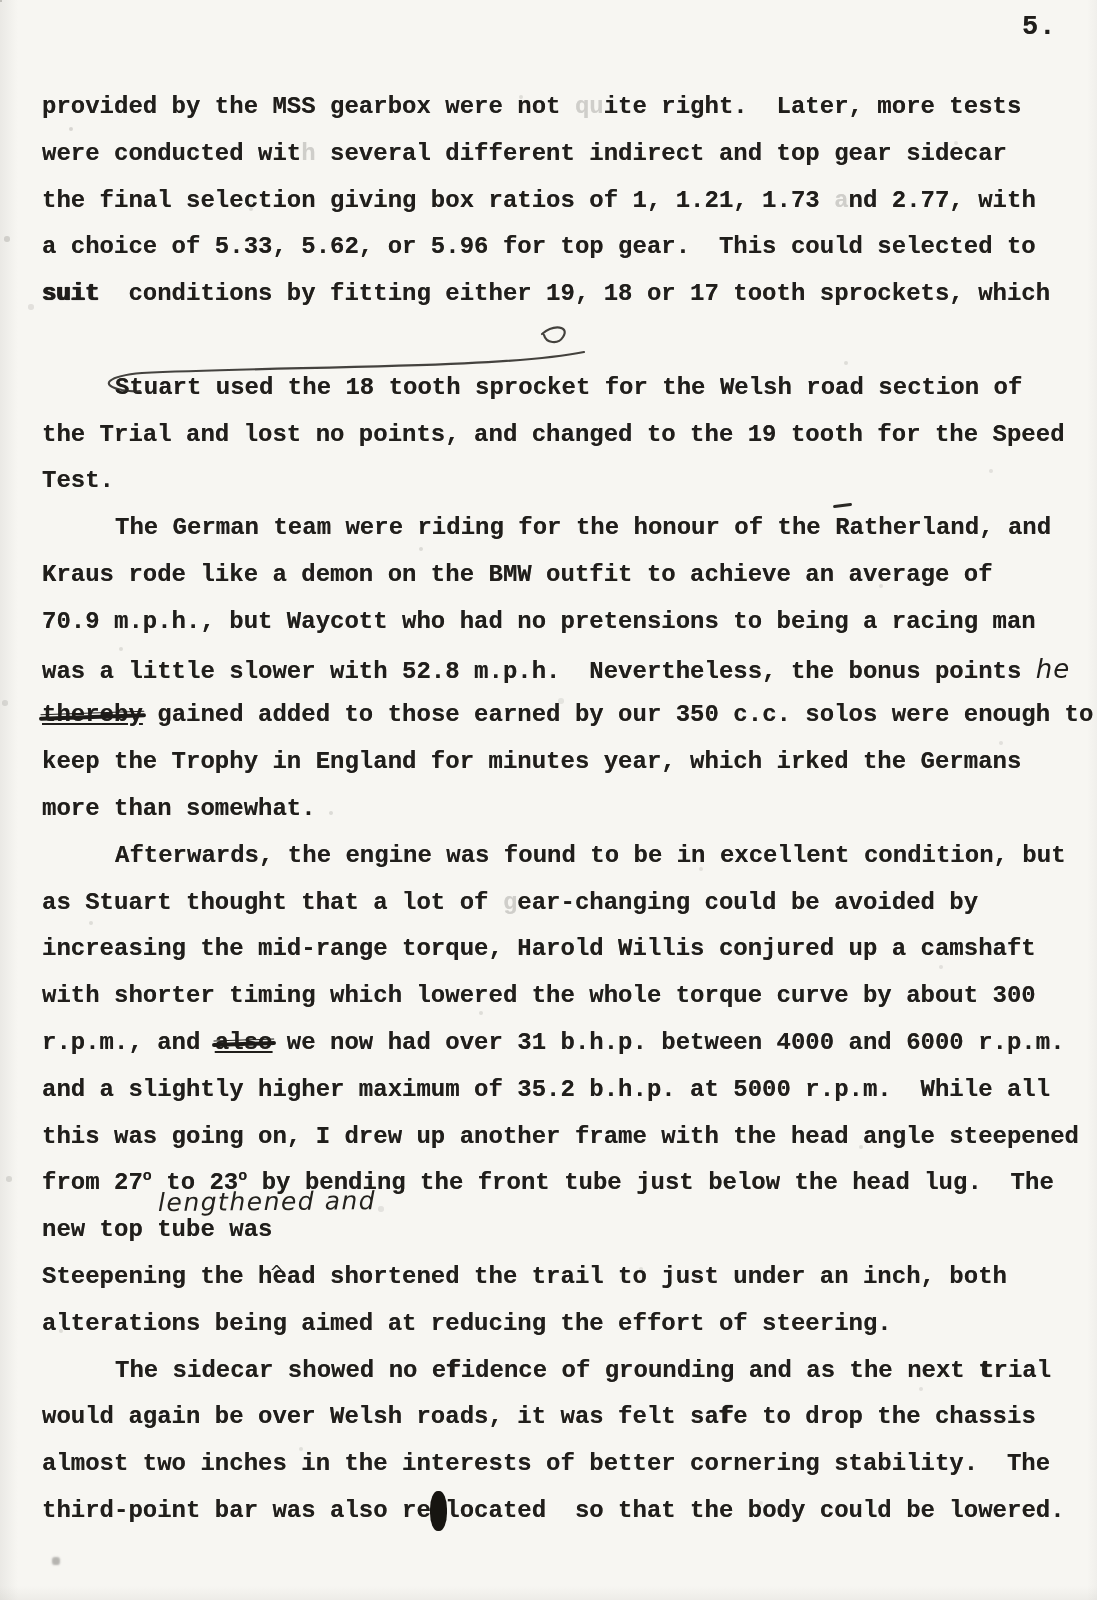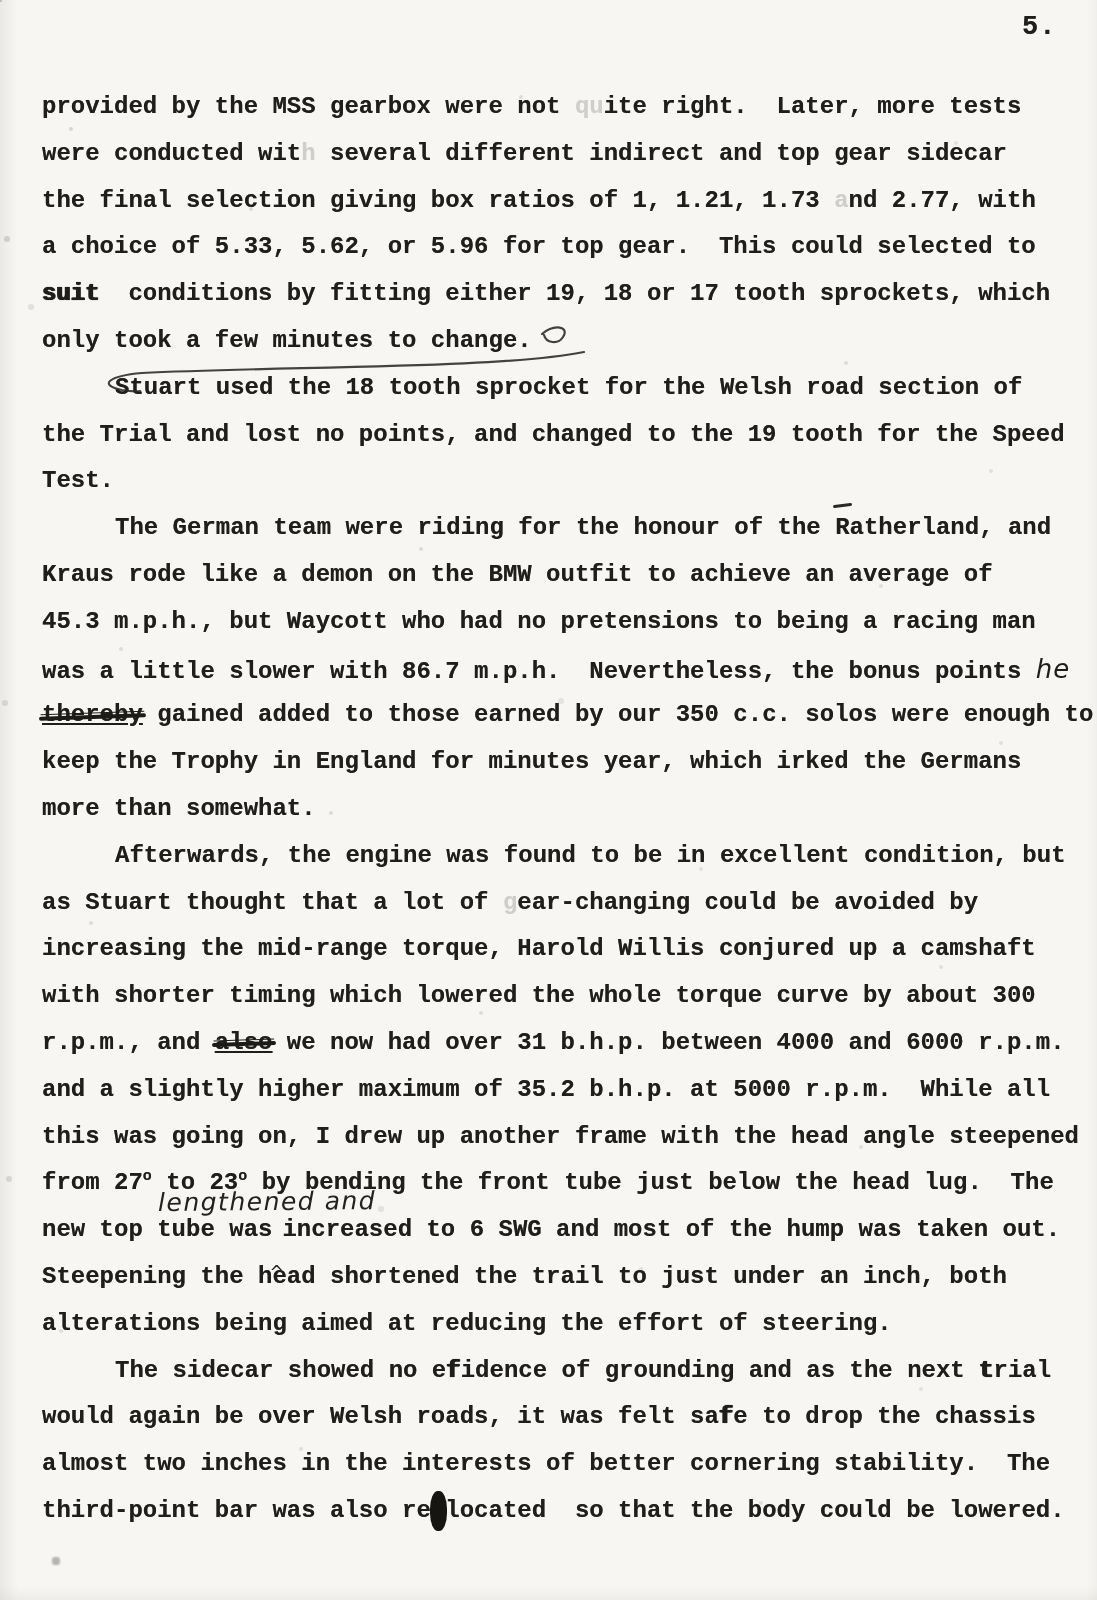--- a/index.html
+++ b/index.html
@@ -99,45 +99,45 @@
 
 <div class="page">
   <div class="noise"></div>
   <div class="page-number">5.</div>
   <div class="typescript" id="typescript">
       <div class="line"><span class="seg-text">provided by the MSS gearbox were not </span><span class="seg-faint">qu</span><span class="seg-text">ite right.  Later, more tests</span></div>
       <div class="line"><span class="seg-text">were conducted wit</span><span class="seg-faint">h</span><span class="seg-text"> several different indirect and top gear sidecar</span></div>
       <div class="line"><span class="seg-text">the final selection giving box ratios of 1, 1.21, 1.73 </span><span class="seg-faint">a</span><span class="seg-text">nd 2.77, with</span></div>
       <div class="line"><span class="seg-text">a choice of 5.33, 5.62, or 5.96 for top gear.  This could selected to</span></div>
       <div class="line"><span class="seg-over">suit</span><span class="seg-text">  conditions by fitting either 19, 18 or 17 tooth sprockets, which</span></div>
-      <div class="line"><span class="seg-text">only took a few minutes to change.</span><svg class="runon-svg" viewBox="0 0 545 76">
+      <div class="line"><svg class="runon-svg" viewBox="0 0 545 76">
           <g fill="none" stroke="#2b2925" stroke-width="2.2" stroke-linecap="round" opacity="0.88">
             <path d="M472 12 C 484 2, 500 4, 493 15 C 488 23, 476 21, 474 13"></path>
             <path d="M514 30 C 430 47, 210 44, 72 51 C 38 54, 28 63, 52 68 C 58 69, 64 70, 70 69"></path>
           </g>
         </svg></div>
       <div class="line indent"><span class="seg-text">Stuart used the 18 tooth sprocket for the Welsh road section of</span></div>
       <div class="line"><span class="seg-text">the Trial and lost no points, and changed to the 19 tooth for the Speed</span></div>
       <div class="line"><span class="seg-text">Test.</span></div>
       <div class="line indent"><span class="seg-text">The German team were riding for the honour of the </span><span class="seg-overbar">R</span><span class="seg-text">atherland, and</span></div>
       <div class="line"><span class="seg-text">Kraus rode like a demon on the BMW outfit to achieve an average of</span></div>
-      <div class="line"><span class="seg-text">45.3 m.p.h., but Waycott who had no pretensions to being a racing man</span></div>
-      <div class="line"><span class="seg-text">was a little slower with 86.7 m.p.h.  Nevertheless, the bonus points </span><span class="seg-hand">he</span></div>
+      <div class="line"><span class="seg-text">70.9 m.p.h., but Waycott who had no pretensions to being a racing man</span></div>
+      <div class="line"><span class="seg-text">was a little slower with 52.8 m.p.h.  Nevertheless, the bonus points </span><span class="seg-hand">he</span></div>
       <div class="line"><span class="seg-struck">thereby</span><span class="seg-text"> gained added to those earned by our 350 c.c. solos were enough to</span></div>
       <div class="line"><span class="seg-text">keep the Trophy in England for minutes year, which irked the Germans</span></div>
       <div class="line"><span class="seg-text">more than somewhat.</span></div>
       <div class="line indent"><span class="seg-text">Afterwards, the engine was found to be in excellent condition, but</span></div>
       <div class="line"><span class="seg-text">as Stuart thought that a lot of </span><span class="seg-faint">g</span><span class="seg-text">ear-changing could be avoided by</span></div>
       <div class="line"><span class="seg-text">increasing the mid-range torque, Harold Willis conjured up a camshaft</span></div>
       <div class="line"><span class="seg-text">with shorter timing which lowered the whole torque curve by about 300</span></div>
       <div class="line"><span class="seg-text">r.p.m., and </span><span class="seg-struck">also</span><span class="seg-text"> we now had over 31 b.h.p. between 4000 and 6000 r.p.m.</span></div>
       <div class="line"><span class="seg-text">and a slightly higher maximum of 35.2 b.h.p. at 5000 r.p.m.  While all</span></div>
       <div class="line"><span class="seg-text">this was going on, I drew up another frame with the head angle steepened</span></div>
       <div class="line"><span class="seg-text">from 27</span><span class="seg-sup">o</span><span class="seg-text"> to 23</span><span class="seg-sup">o</span><span class="seg-text"> by bending the front tube just below the head lug.  The</span></div>
-      <div class="line"><span class="seg-text">new top tube was</span><span class="seg-caret"><i>^</i></span><span class="seg-text">increased to 6 SWG and most of the hump was taken out.</span><span class="insertion">lengthened and</span></div>
+      <div class="line"><span class="seg-text">new top tube was</span><span class="seg-caret"><i>^</i></span><span class="insertion">lengthened and</span></div>
       <div class="line"><span class="seg-text">Steepening the head shortened the trail to just under an inch, both</span></div>
       <div class="line"><span class="seg-text">alterations being aimed at reducing the effort of steering.</span></div>
       <div class="line indent"><span class="seg-text">The sidecar showed no e</span><span class="seg-over">f</span><span class="seg-text">idence of grounding and as the next </span><span class="seg-over">t</span><span class="seg-text">rial</span></div>
       <div class="line"><span class="seg-text">would again be over Welsh roads, it was felt sa</span><span class="seg-over">f</span><span class="seg-text">e to drop the chassis</span></div>
       <div class="line"><span class="seg-text">almost two inches in the interests of better cornering stability.  The</span></div>
       <div class="line"><span class="seg-text">third-point bar was also re</span><span class="seg-blot">0</span><span class="seg-text">located  so that the body could be lowered.</span></div>
     </div>
 </div>
 
 </body></html>

